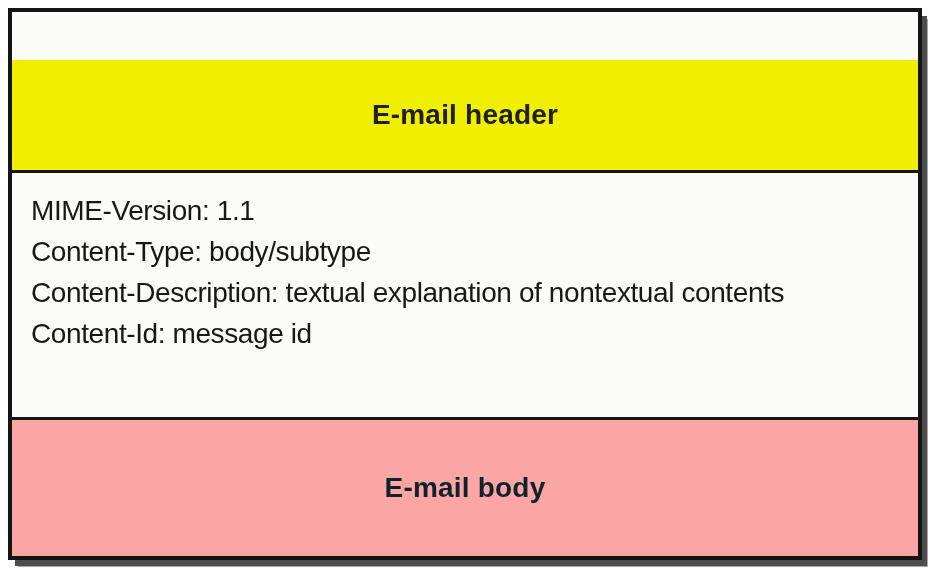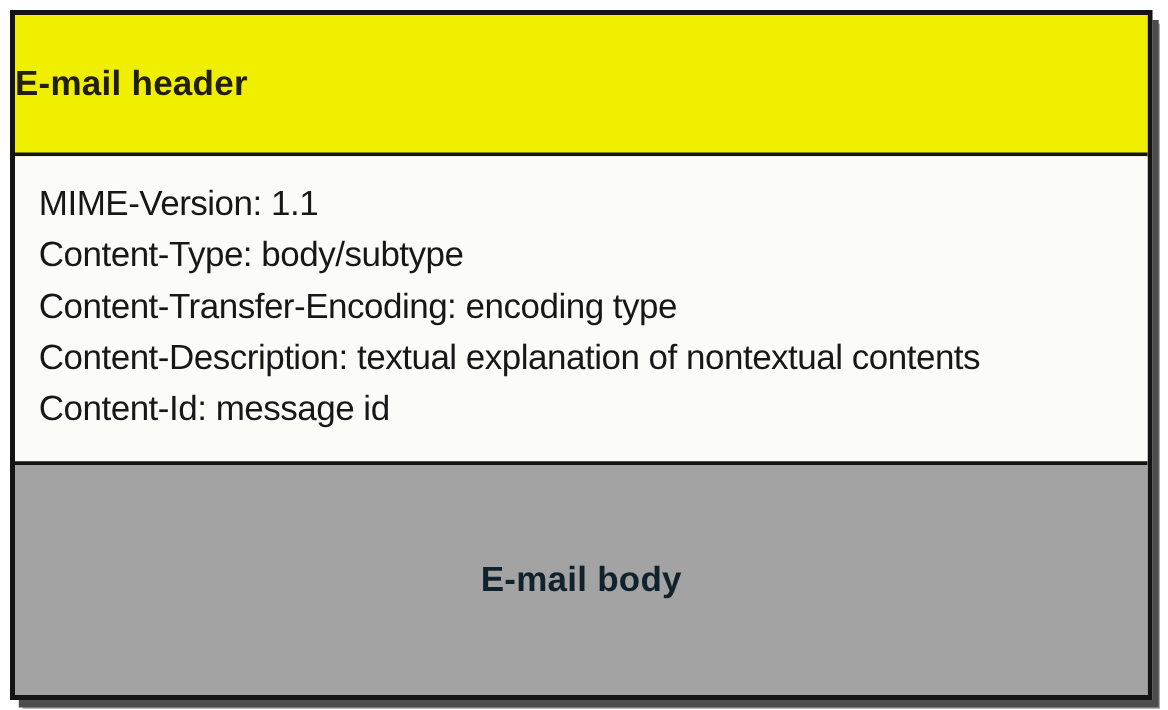--- a/index.html
+++ b/index.html
@@ -26,20 +26,22 @@
     box-shadow: 6px 7px 0 -1px #4d4d4d, 8px 9px 0 -2px #a9a9a9;
     display: flex;
     flex-direction: column;
   }
   .section-header {
     height: 113px;
     flex: 0 0 113px;
     border-bottom: 3px solid #141414;
     display: flex;
     align-items: center;
+    justify-content: center;
+    margin-top: 48px;
   }
   .section-header .label {
     font-size: 28px;
     font-weight: 700;
     color: #23200a;
     letter-spacing: 0.2px;
   }
   .section-mime {
     height: 247px;
     flex: 0 0 247px;
@@ -77,23 +79,22 @@
 <div class="stage">
   <div class="email-box">
 
     <div class="section-header" style="background-color: rgb(241, 239, 0);">
       <div class="label">E-mail header</div>
     </div>
 
     <div class="section-mime" style="background-color: rgb(251, 251, 247);">
       <div class="mime-line">MIME-Version: 1.1</div>
       <div class="mime-line">Content-Type: body/subtype</div>
-      <div class="mime-line">Content-Transfer-Encoding: encoding type</div>
       <div class="mime-line">Content-Description: textual explanation of nontextual contents</div>
       <div class="mime-line">Content-Id: message id</div>
     </div>
 
-    <div class="section-body" style="background-color: #a3a3a3;">
+    <div class="section-body" style="background-color: #fca5a5;">
       <div class="label">E-mail body</div>
     </div>
 
   </div>
 </div>
 
 </body></html>

